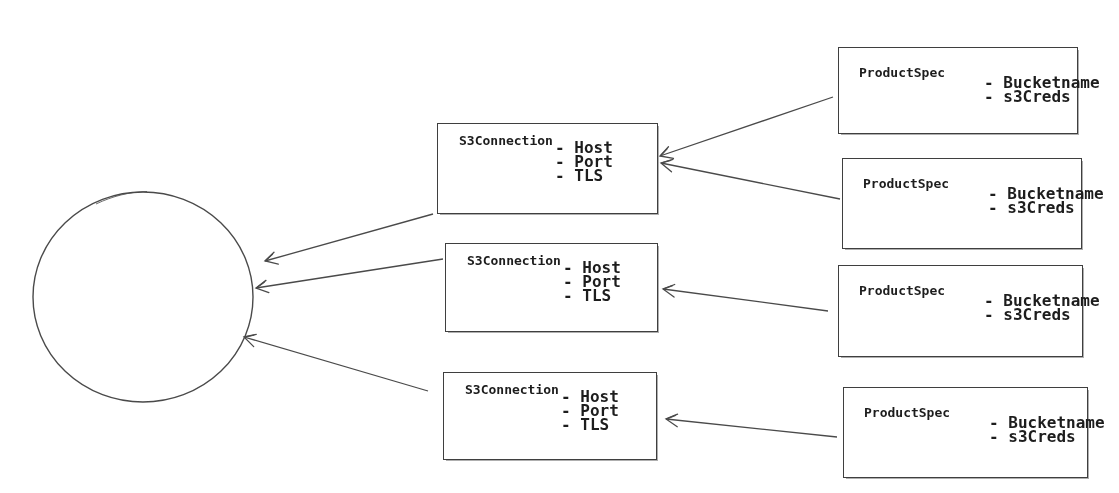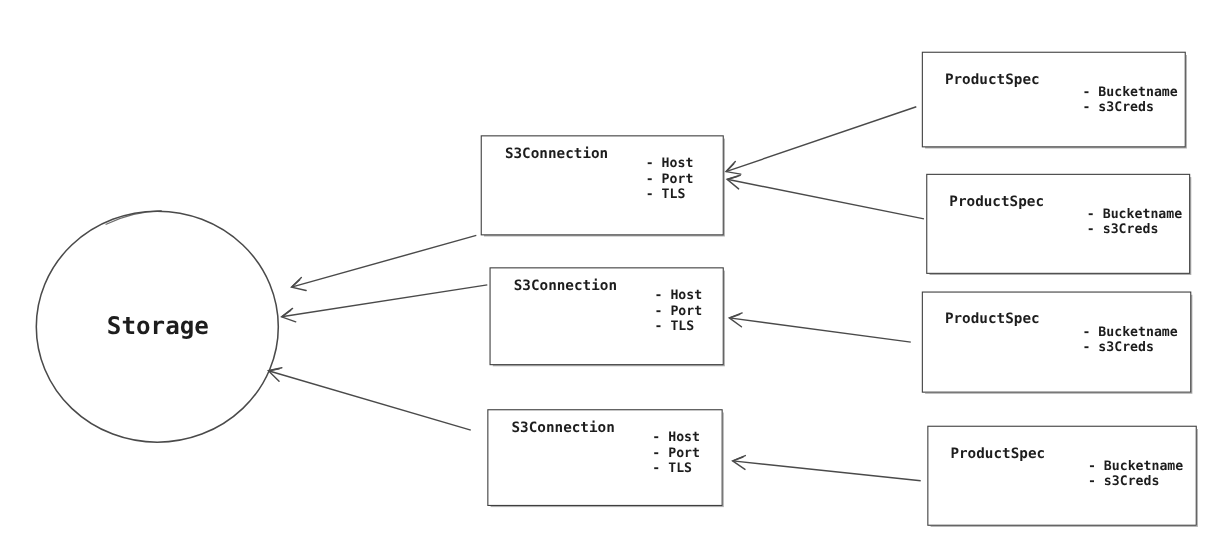--- a/index.html
+++ b/index.html
@@ -30,26 +30,26 @@
     background:transparent;
     box-shadow:2px 2px 0 -1px rgba(110,110,110,.55);
   }
   .node .title{
     position:absolute;
     font-size:13px;font-weight:700;
     white-space:nowrap;
   }
   .node .attrs{
     position:absolute;
-    font-size:12px;font-weight:700;
+    font-size:16px;font-weight:700;
     line-height:14px;
     white-space:nowrap;
   }
   .s3 .title{left:21px;top:9px;}
-  .s3 .attrs{left:149px;top:17px;}
+  .s3 .attrs{left:117px;top:17px;}
   .ps .title{left:20px;top:17px;}
   .ps .attrs{left:145px;top:28px;}
 
   
   .s3c1{left:437px;top:123px;width:221px;height:91px;}
   .s3c2{left:445px;top:243px;width:213px;height:89px;}
   .s3c3{left:443px;top:372px;width:214px;height:88px;}
   .ps1{left:838px;top:47px;width:240px;height:87px;}
   .ps2{left:842px;top:158px;width:240px;height:91px;}
   .ps3{left:838px;top:265px;width:245px;height:92px;}
@@ -80,21 +80,20 @@
 
     <line class="ln" x1="833" y1="97" x2="660" y2="156" marker-end="url(#ah)"></line>
     <line class="ln" x1="840" y1="199" x2="661" y2="163" marker-end="url(#ah)"></line>
     <line class="ln" x1="828" y1="311" x2="663" y2="289" marker-end="url(#ah)"></line>
     <line class="ln" x1="837" y1="437" x2="666" y2="419" marker-end="url(#ah)"></line>
     <line class="ln" x1="433" y1="214" x2="265" y2="261" marker-end="url(#ah)"></line>
     <line class="ln" x1="443" y1="259" x2="256" y2="288" marker-end="url(#ah)"></line>
     <line class="ln" x1="428" y1="391" x2="244" y2="337" marker-end="url(#ah)"></line>
   </svg>
 
-  <div class="storage-label">Storage</div>
 
   <div class="node s3 s3c1">
     <div class="title">S3Connection</div>
     <div class="attrs">
       <div>- Host</div>
       <div>- Port</div>
       <div>- TLS</div>
     </div>
   </div>
 

